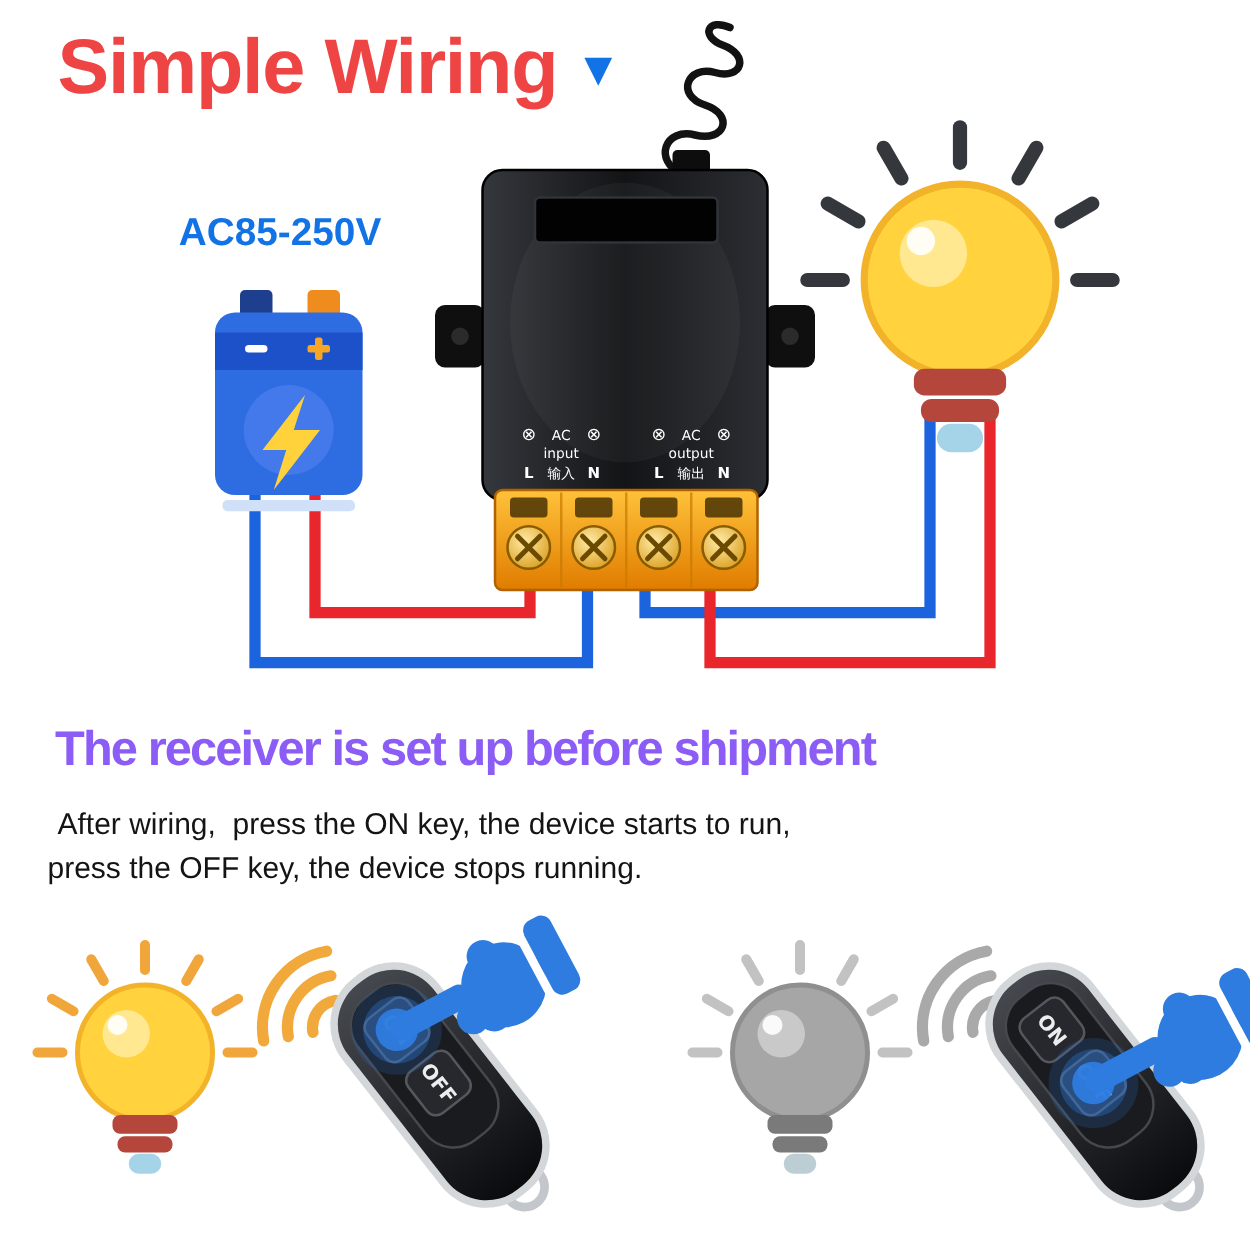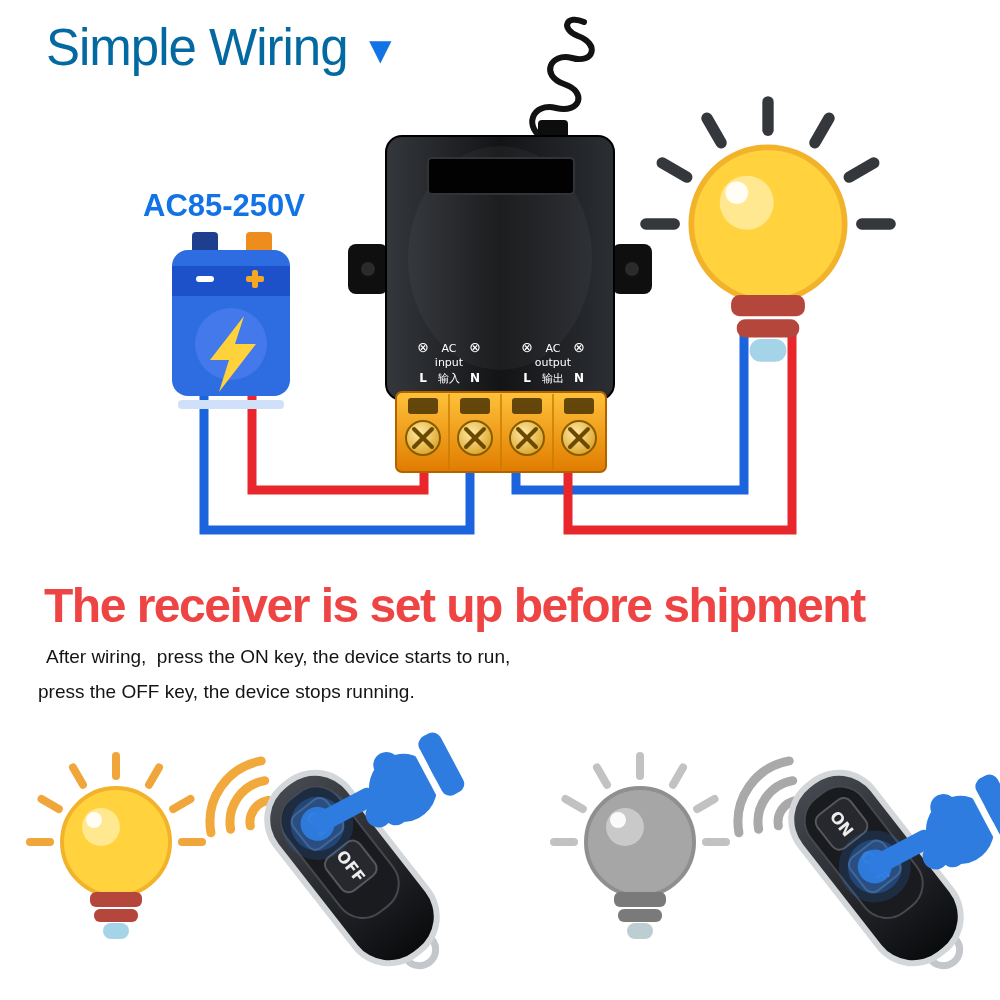--- a/index.html
+++ b/index.html
@@ -1,24 +1,24 @@
 <!DOCTYPE html>
 <html><head>
 <meta charset="utf-8">
 <style>
   html,body{margin:0;padding:0;background:#ffffff;}
   .page{position:relative;width:1000px;height:1000px;background:#fff;overflow:hidden;
         font-family:"Liberation Sans",sans-serif;}
   .abs{position:absolute;}
   .title-row{left:46px;top:18px;display:flex;align-items:center;gap:14px;}
-  .title{font-size:51px;font-weight:normal;color:#0369a1;letter-spacing:-1px;}
+  .title{font-size:62px;font-weight:bold;color:#ef4444;letter-spacing:-1px;}
   .title-arrow{font-size:38px;color:#1273e6;line-height:1;padding-top:4px;}
-  .voltage{left:143px;top:188px;font-size:31px;font-weight:bold;color:#1273e6;}
-  .green-heading{left:44px;top:578px;font-size:48px;font-weight:bold;color:#ef4444;letter-spacing:-1.5px;}
-  .note-line{font-size:19px;color:#141414;white-space:pre;}
+  .voltage{left:143px;top:168px;font-size:31px;font-weight:bold;color:#1273e6;}
+  .green-heading{left:44px;top:578px;font-size:39px;font-weight:bold;color:#8b5cf6;letter-spacing:-1.5px;}
+  .note-line{font-size:24px;color:#141414;white-space:pre;}
   .note1{left:46px;top:646px;}
   .note2{left:38px;top:681px;}
   svg.art{position:absolute;left:0;top:0;width:1000px;height:1000px;}
   svg text{font-family:"DejaVu Sans","Liberation Sans",sans-serif;}
 </style>
 </head>
 <body>
 
 <div class="page">
 

